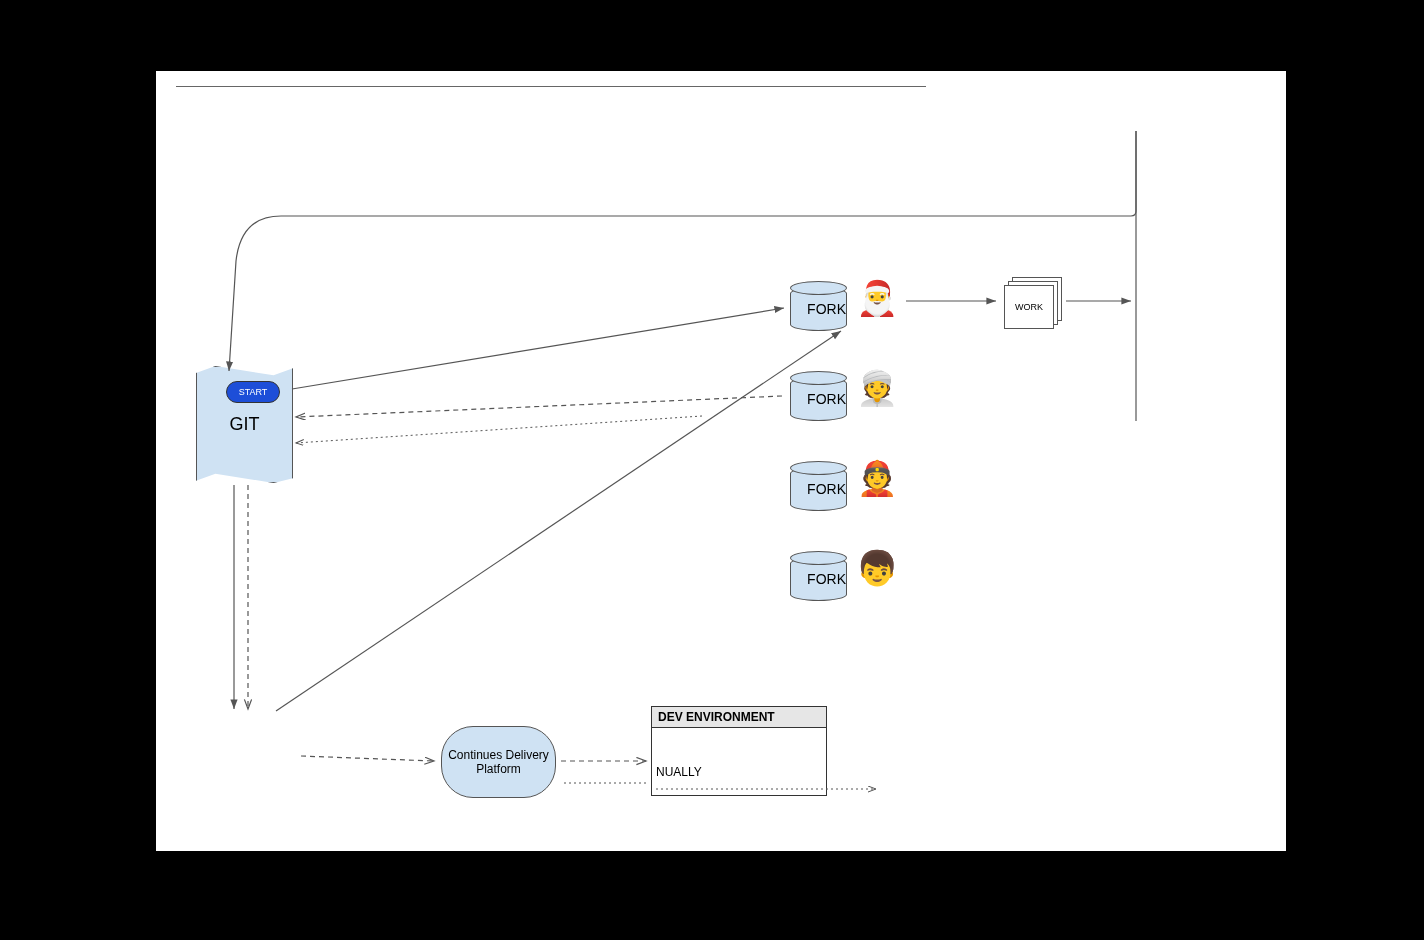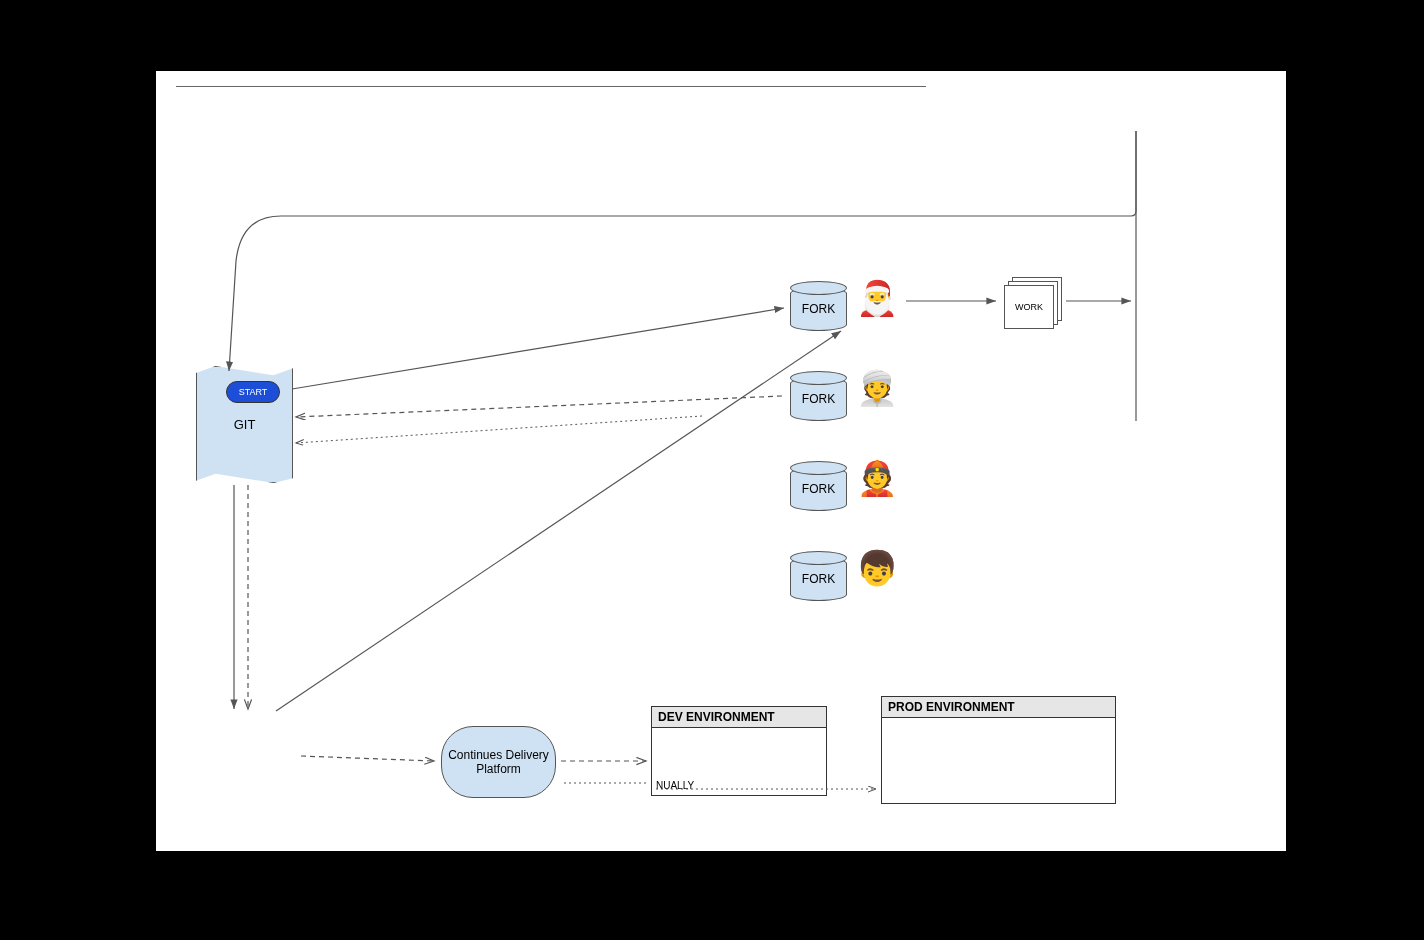--- a/index.html
+++ b/index.html
@@ -35,21 +35,21 @@
     position: absolute;
     top: 295px;
     left: 40px;
     width: 95px;
     height: 115px;
     background: #cfe2f3;
     border: 1px solid #555;
     display: flex;
     align-items: center;
     justify-content: center;
-    font-size: 13px;
+    font-size: 18px;
     clip-path: polygon(0% 6%, 20% 0%, 80% 8%, 100% 2%, 100% 96%, 80% 100%, 20% 92%, 0% 98%);
   }
   
   .start-oval {
     position: absolute;
     top: 310px;
     left: 70px;
     width: 52px;
     height: 20px;
     background: #1d4ed8;
@@ -65,22 +65,22 @@
   
   .fork-cyl {
     position: absolute;
     width: 55px;
     height: 42px;
     background: #cfe2f3;
     border: 1px solid #555;
     border-radius: 50% / 15%;
     display: flex;
     align-items: center;
-    justify-content: center;
-    font-size: 12px;
+    justify-content: flex-end;
+    font-size: 14px;
   }
   .fork-cyl::before {
     content: "";
     position: absolute;
     top: -7px;
     left: -1px;
     right: -1px;
     height: 12px;
     background: #cfe2f3;
     border: 1px solid #555;
@@ -152,23 +152,23 @@
     background: #e6e6e6;
     border-bottom: 1px solid #333;
     font-size: 12px;
     font-weight: bold;
     padding: 3px 6px;
   }
   .env-dev { top: 635px; left: 495px; width: 176px; height: 90px; }
   .env-prod { top: 625px; left: 725px; width: 235px; height: 108px; }
   .env-body-text {
     position: absolute;
-    bottom: 4px;
+    bottom: 16px;
     left: 4px;
-    font-size: 10px;
+    font-size: 12px;
   }
   
   svg.arrows {
     position: absolute;
     top: 0;
     left: 0;
     width: 100%;
     height: 100%;
     pointer-events: none;
   }
@@ -213,23 +213,20 @@
     </div>
   </div>
 
   <div class="cd-box">
     <span>Continues Delivery Platform</span>
   </div>
 
   <div class="env-box env-dev">
     <div class="env-header">DEV ENVIRONMENT</div>
     <div class="env-body-text">NUALLY</div>
-  </div>
-  <div class="env-box env-prod">
-    <div class="env-header">PROD ENVIRONMENT</div>
   </div>
 
   <svg class="arrows">
     <defs>
       <marker id="arrow" markerWidth="10" markerHeight="10" refX="8" refY="3" orient="auto">
         <path d="M0,0 L8,3 L0,6 Z" fill="#555"></path>
       </marker>
       <marker id="arrow-open" markerWidth="10" markerHeight="10" refX="8" refY="3" orient="auto">
         <path d="M0,0 L8,3 L0,6" fill="none" stroke="#555" stroke-width="1"></path>
       </marker>

